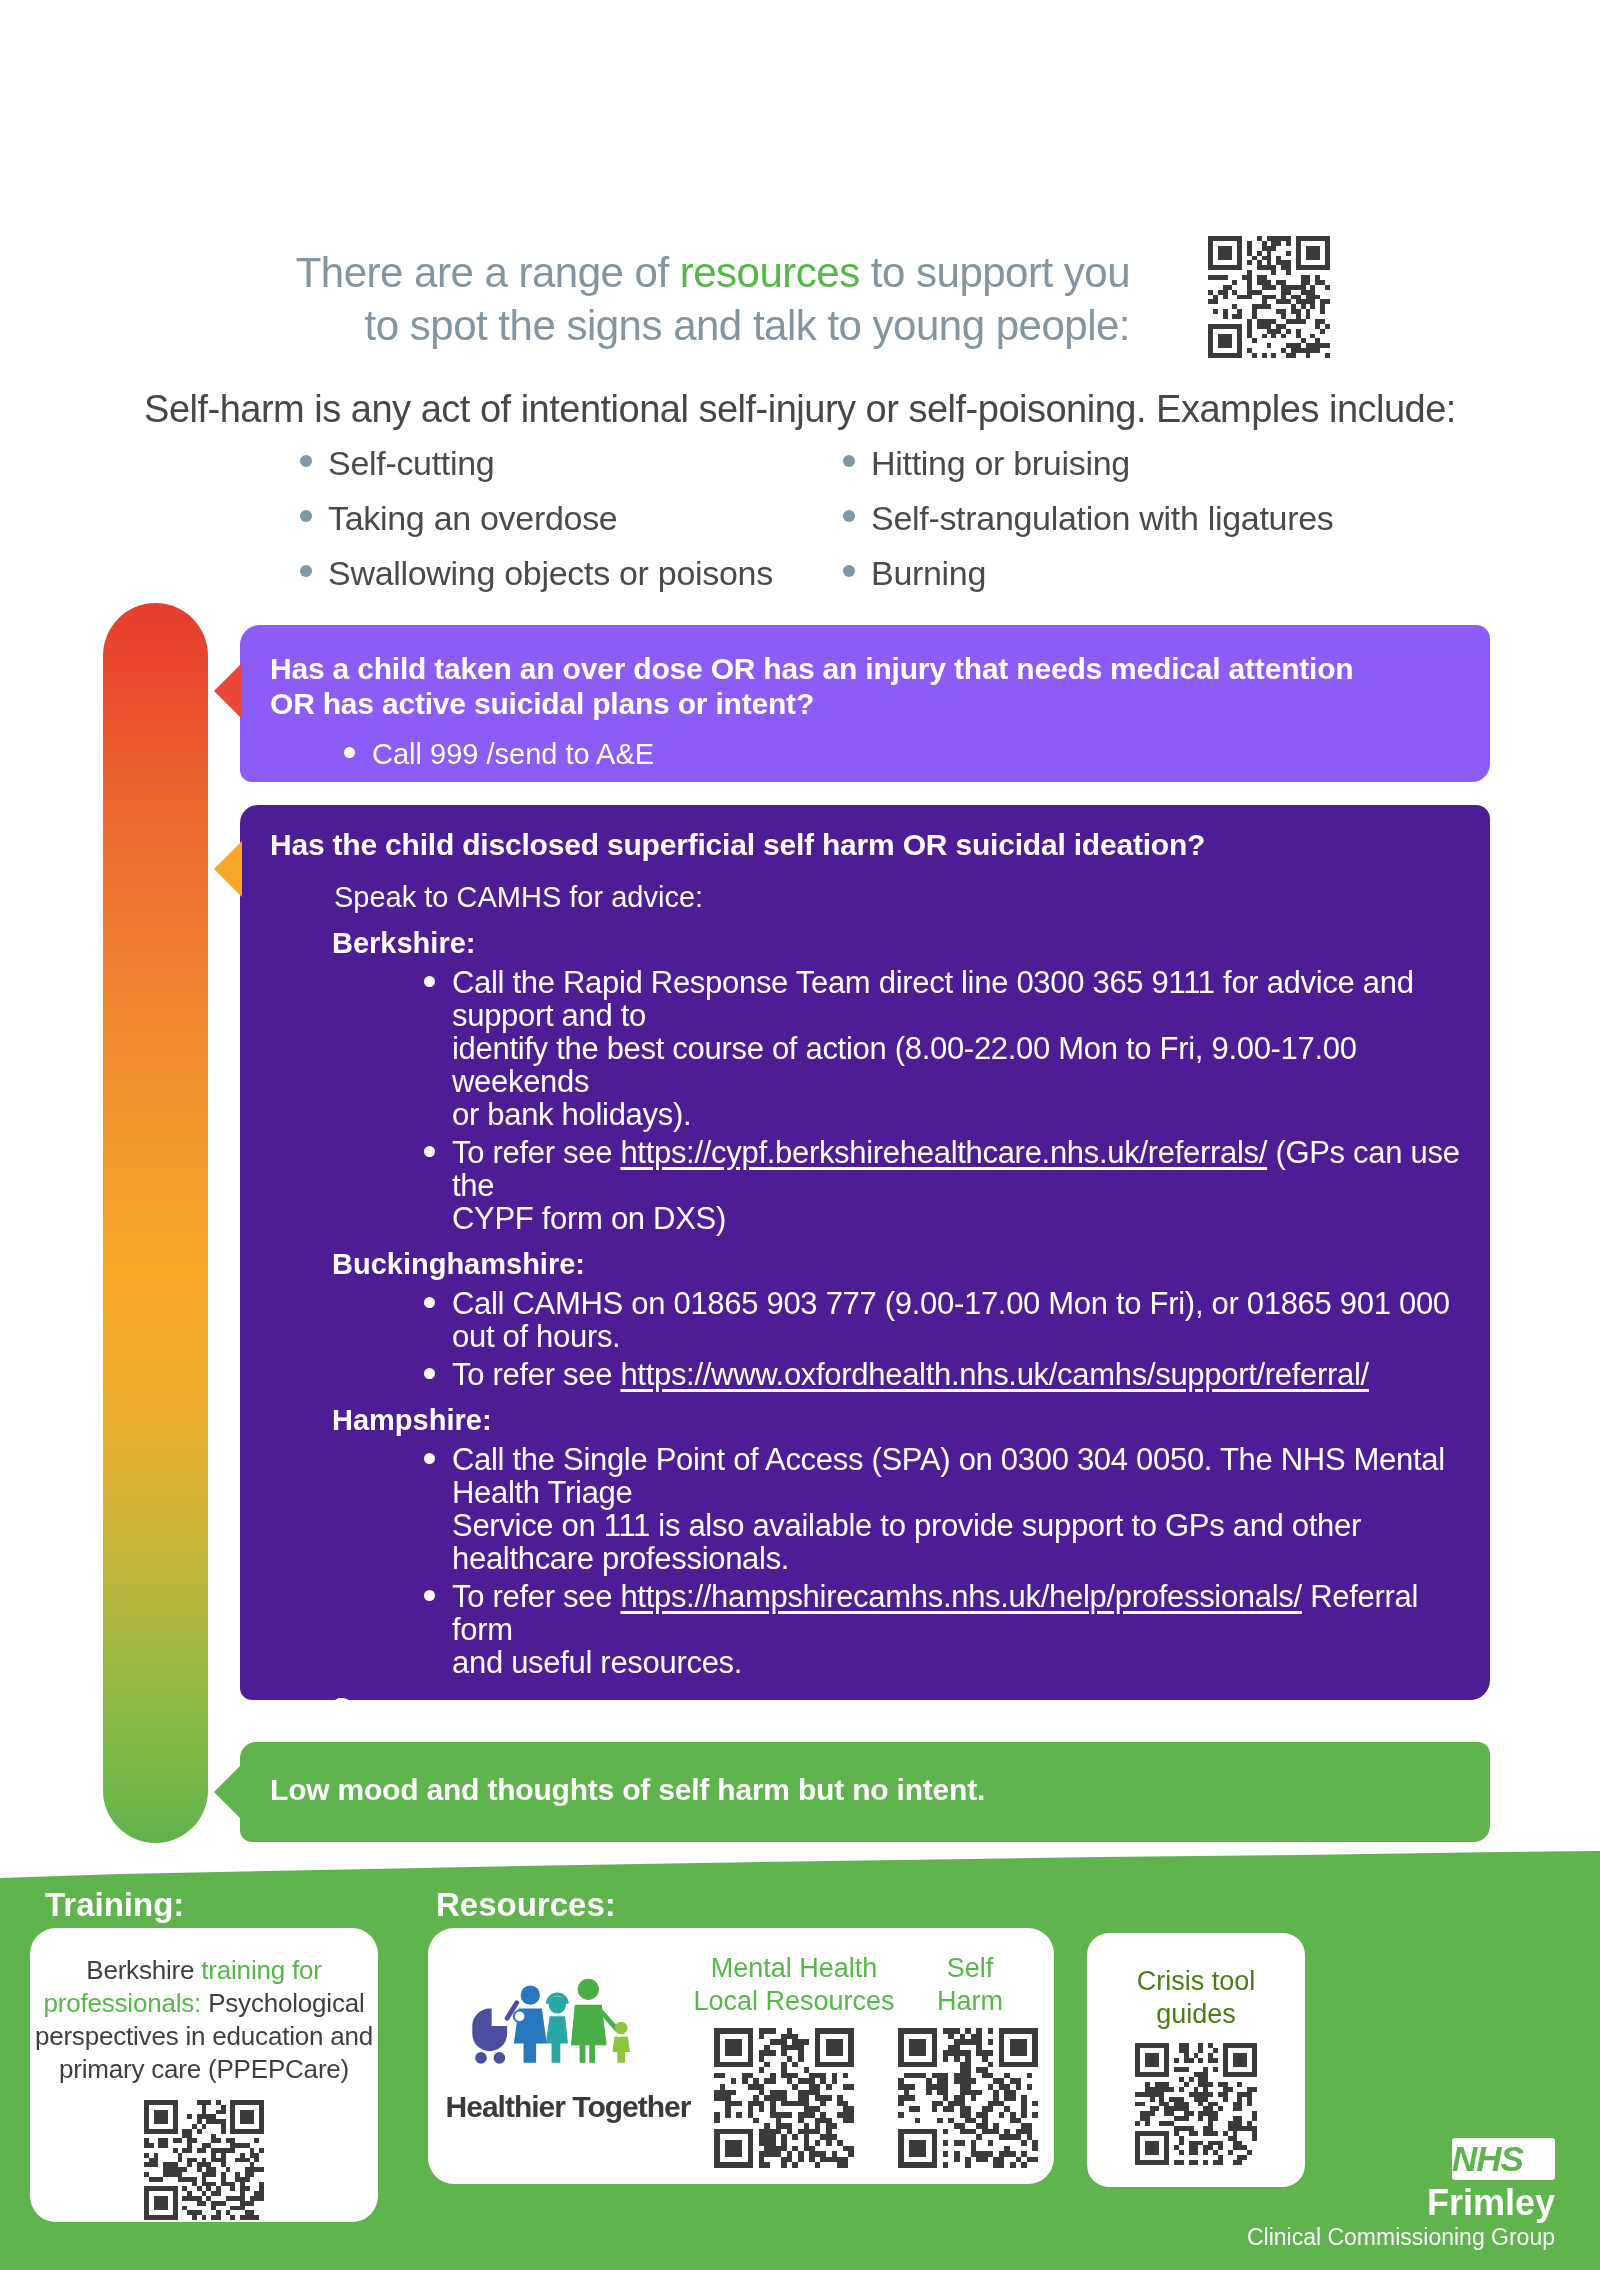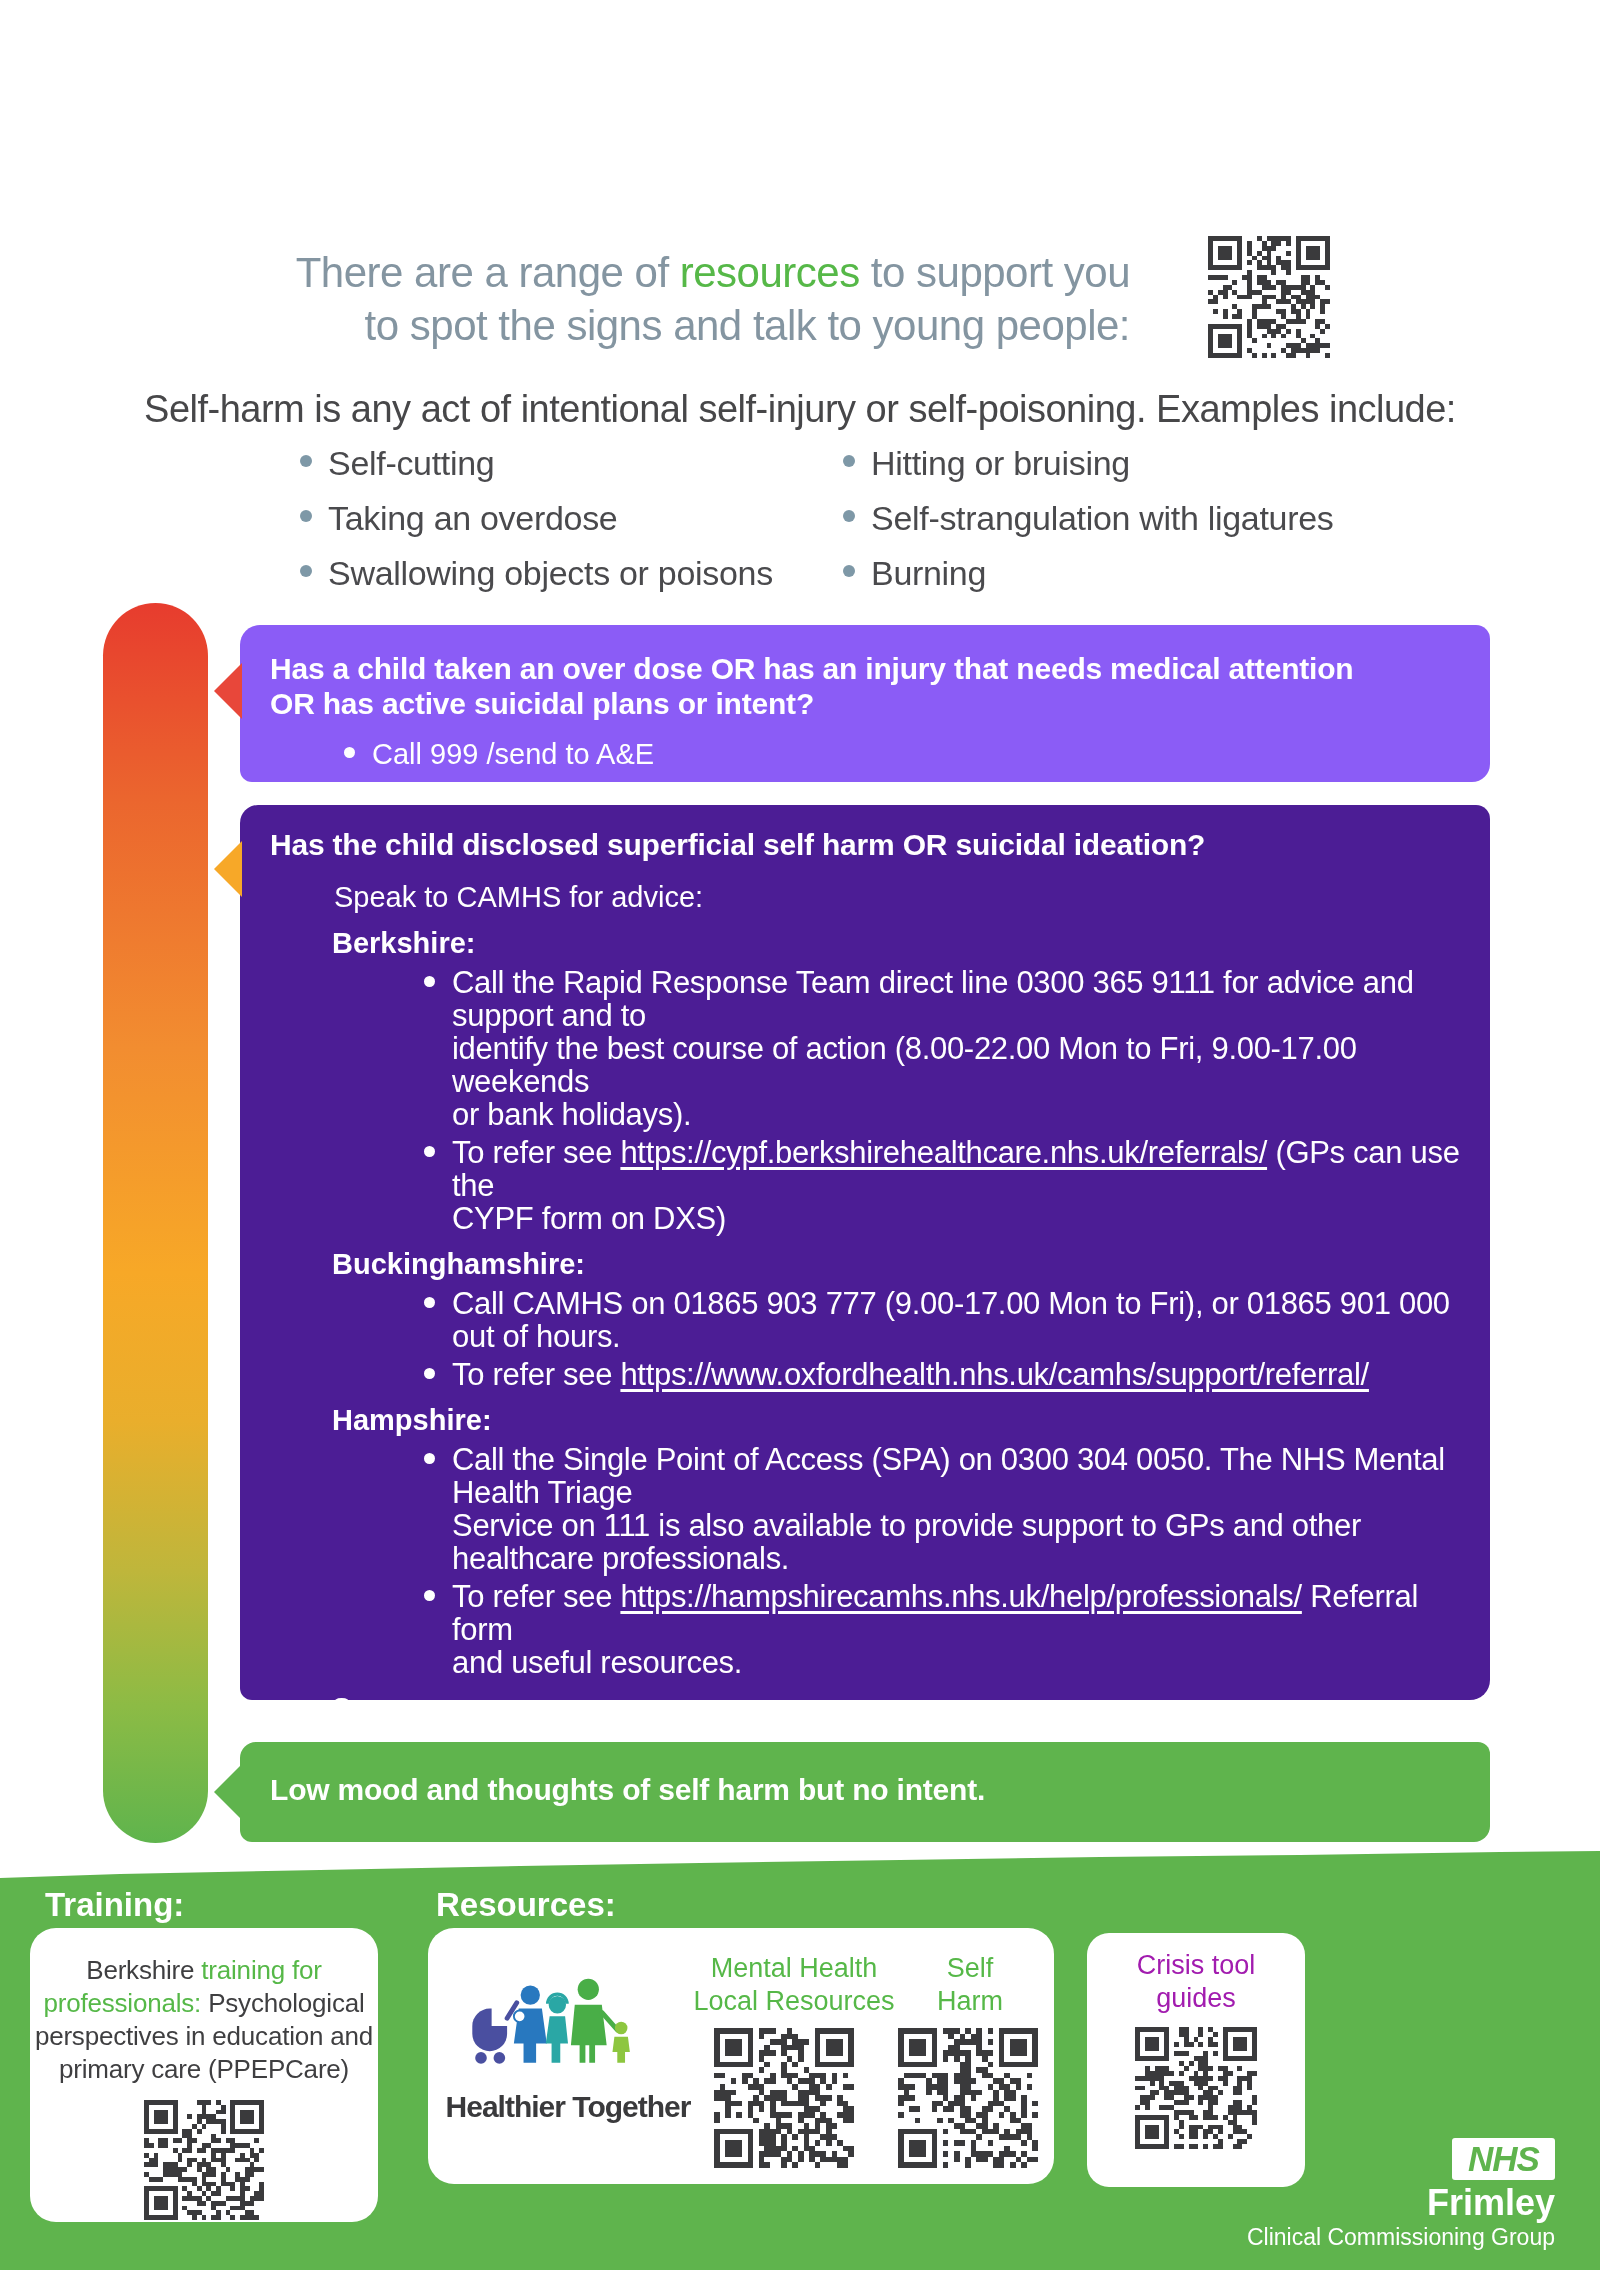--- a/index.html
+++ b/index.html
@@ -79,26 +79,26 @@
   .ht-logo { position:absolute; left:16px; top:40px; width:248px; text-align:center; }
   .ht-logo .ht-text { font-size:30px; font-weight:bold; color:#3A3A3C; letter-spacing:-1px; margin-top:2px; }
   .res-label { position:absolute; text-align:center; color:#56B848; font-size:27px; line-height:33px;
                white-space:pre-line; }
   .res-label.one { left:256px; top:24px; width:220px; }
   .res-label.two { left:472px; top:24px; width:140px; }
   .card-resources .qr1 { position:absolute; left:286px; top:100px; width:140px; height:140px; }
   .card-resources .qr2 { position:absolute; left:470px; top:100px; width:140px; height:140px; }
 
   .card-crisis { left:1087px; top:85px; width:218px; height:254px; border-radius:22px; }
-  .cr-label { text-align:center; color:#a21caf; font-size:27px; line-height:33px; margin-top:16px;
+  .cr-label { text-align:center; color:#4d7c0f; font-size:27px; line-height:33px; margin-top:32px;
               white-space:pre-line; }
   .card-crisis .qr { width:122px; height:122px; margin:12px auto 0 auto; }
 
   .nhs-box { position:absolute; left:1452px; top:290px; width:103px; height:42px; background:#ffffff;
-             border-radius:3px; text-align:center; }
+             border-radius:3px; text-align:left; }
   .nhs-box span { font-size:35px; font-weight:bold; font-style:italic; color:#5FB44D; line-height:42px;
                   letter-spacing:-1px; }
   .nhs-frimley { position:absolute; right:45px; top:334px; color:#ffffff; font-size:36px; font-weight:bold; }
   .nhs-ccg { position:absolute; right:45px; top:376px; color:#ffffff; font-size:23px; font-weight:normal; }
 
   .qr { background:#ffffff; }
 </style>
 </head>
 <body>
 

